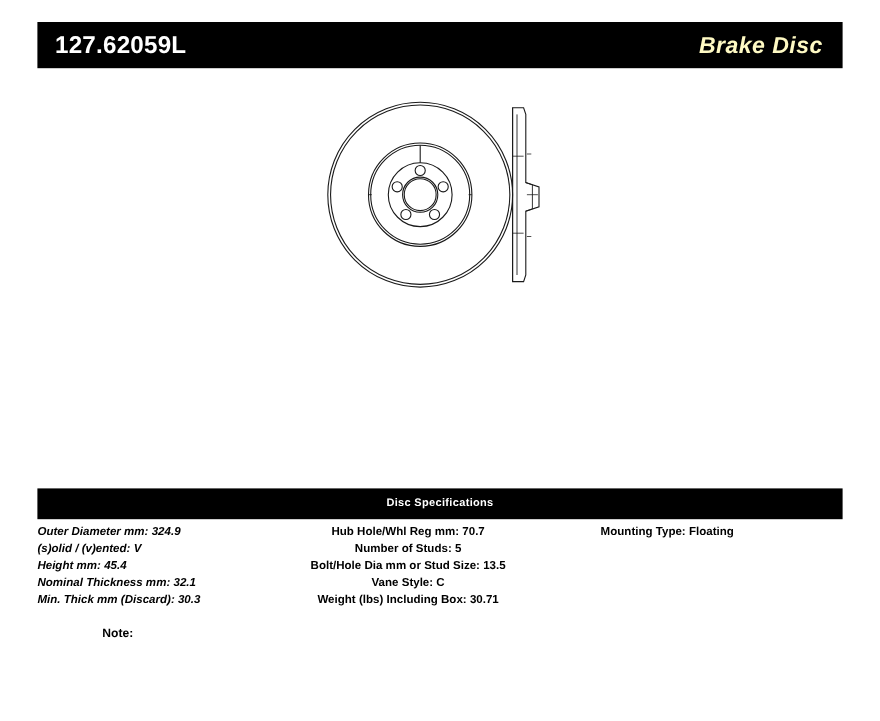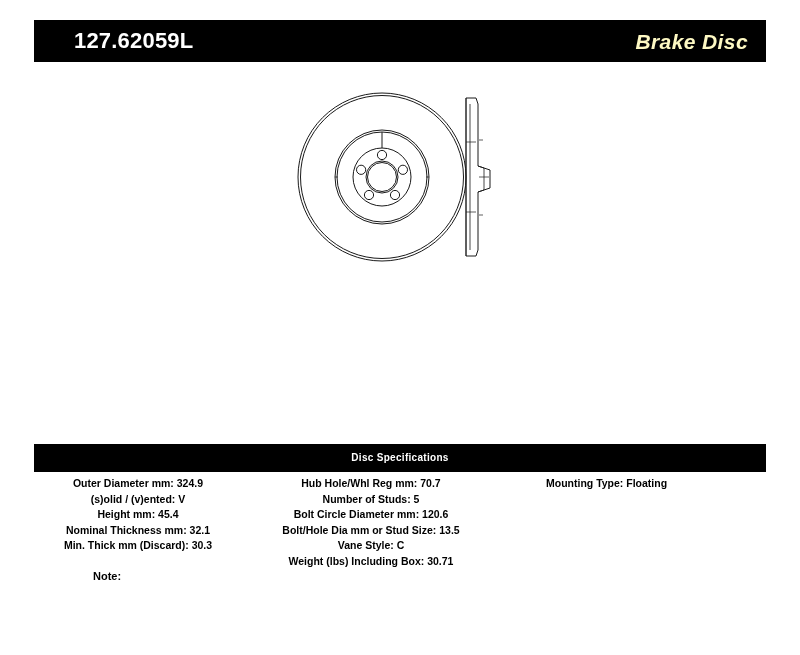--- a/index.html
+++ b/index.html
@@ -29,21 +29,20 @@
     justify-content: space-between;
     box-sizing: border-box;
     padding: 0 18px 0 16px;
   }
   .part-number {
     color: #ffffff;
     font-size: 22px;
     font-weight: bold;
     letter-spacing: 0.2px;
     line-height: 1;
-    margin-left: 24px;
   }
   .header-title {
     color: #fef9c3;
     font-size: 21px;
     font-weight: bold;
     letter-spacing: 0.4px;
     line-height: 1;
     font-style: italic;
   }
 
@@ -87,21 +86,22 @@
   .col {
     position: absolute;
     font-size: 10.5px;
     font-weight: bold;
     line-height: 15.5px;
   }
   .col-left {
     left: 0;
     top: 0;
     width: 208px;
-    text-align: center;
+    text-align: left;
+    font-style: italic;
   }
   .col-mid {
     left: 232px;
     top: 0;
     width: 210px;
     text-align: center;
   }
   .col-right {
     left: 512px;
     top: 0;
@@ -183,21 +183,20 @@
     <div class="spec-line">Outer Diameter mm: 324.9</div>
     <div class="spec-line">(s)olid / (v)ented: V</div>
     <div class="spec-line">Height mm: 45.4</div>
     <div class="spec-line">Nominal Thickness mm: 32.1</div>
     <div class="spec-line">Min. Thick mm (Discard): 30.3</div>
   </div>
 
   <div class="col col-mid">
     <div class="spec-line">Hub Hole/Whl Reg mm: 70.7</div>
     <div class="spec-line">Number of Studs: 5</div>
-    <div class="spec-line">Bolt Circle Diameter mm: 120.6</div>
     <div class="spec-line">Bolt/Hole Dia mm or Stud Size: 13.5</div>
     <div class="spec-line">Vane Style: C</div>
     <div class="spec-line">Weight (lbs) Including Box: 30.71</div>
   </div>
 
   <div class="col col-right">
     <div class="spec-line">Mounting Type: Floating</div>
   </div>
 </div>
 

